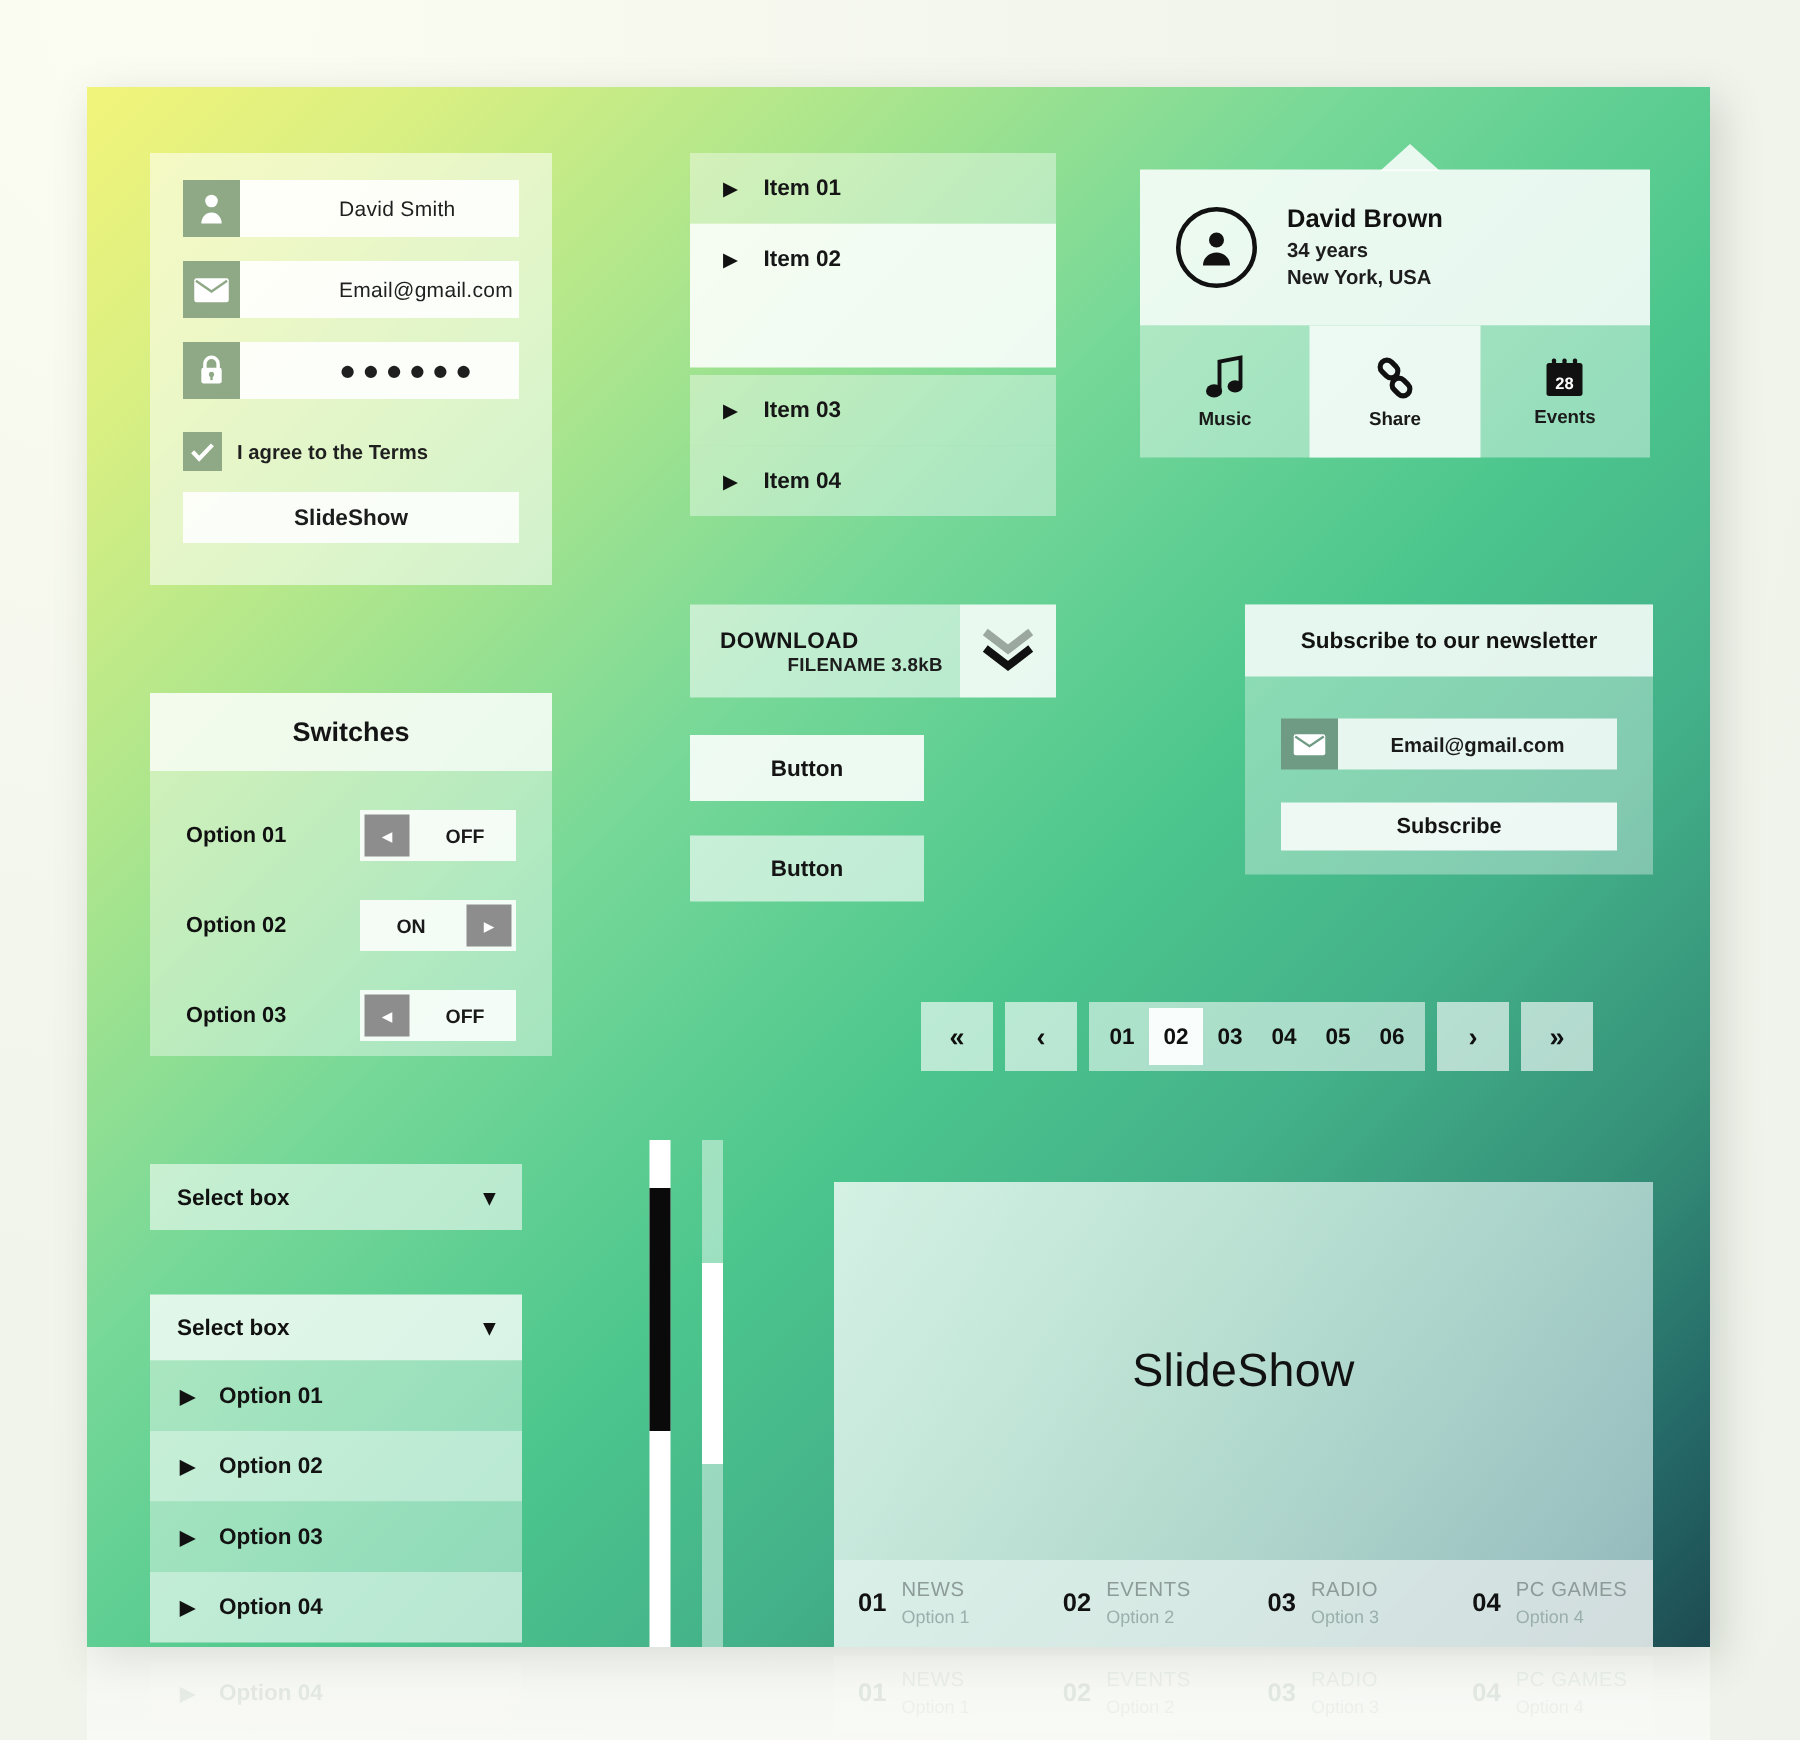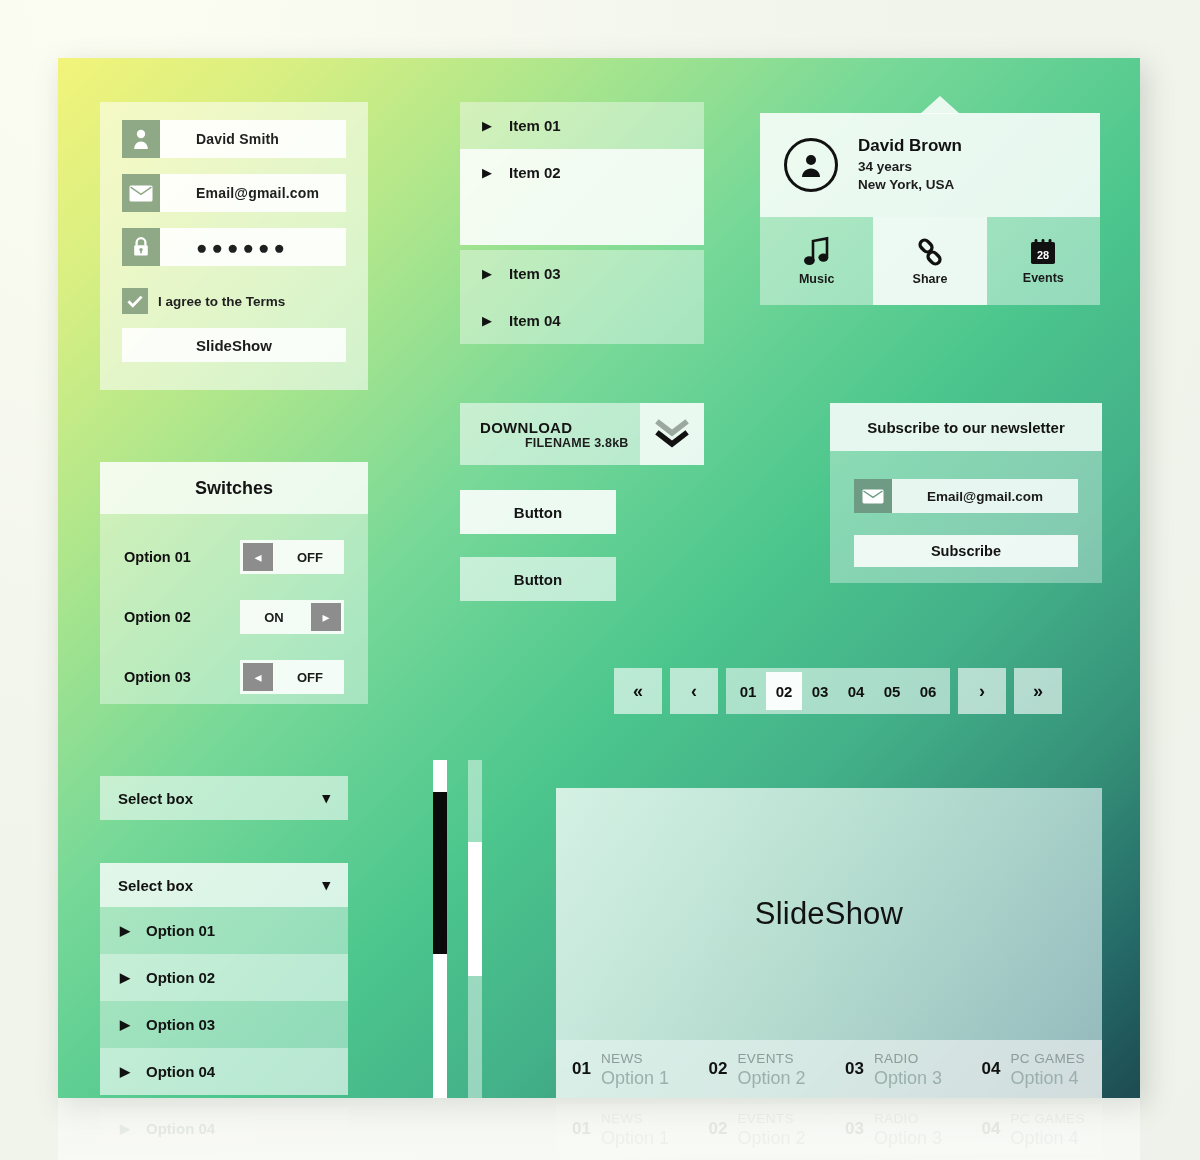--- a/index.html
+++ b/index.html
@@ -53,22 +53,22 @@
   }
   .field-row {
     position: absolute; left: 22px; display: flex; align-items: center; height: 38px;
   }
   .field-icon {
     width: 38px; height: 38px; background: #8fa986;
     display: flex; align-items: center; justify-content: center; flex: 0 0 38px;
   }
   .field-input {
     width: 186px; height: 38px; background: rgba(255,255,255,0.88);
-    display: flex; align-items: center; padding-left: 36px;
-    font-size: 14px; font-weight: bold; color: #1f1f1f; letter-spacing: .2px;
+    display: flex; align-items: center; padding-left: 66px;
+    font-size: 14px; font-weight: normal; color: #1f1f1f; letter-spacing: .2px;
   }
   .dots { letter-spacing: 4px; font-size: 19px; line-height: 1; }
   .terms-row {
     position: absolute; left: 22px; top: 186px; display: flex; align-items: center; gap: 10px;
   }
   .checkbox {
     width: 26px; height: 26px; background: #8fa986;
     display: flex; align-items: center; justify-content: center;
   }
   .terms-label { font-size: 13.5px; font-weight: bold; color: #1f1f1f; }
@@ -207,21 +207,21 @@
   .slideshow { position: absolute; left: 498px; top: 730px; width: 546px; height: 310px; }
   .ss-stage {
     height: 252px; display: flex; align-items: center; justify-content: center;
     background: linear-gradient(120deg, rgba(255,255,255,0.76) 0%, rgba(232,246,240,0.72) 45%, rgba(196,224,226,0.72) 100%);
     font-size: 31px; color: #111; letter-spacing: .2px;
   }
   .ss-tabs { display: flex; height: 58px; background: rgba(255,255,255,0.80); }
   .ss-tab { flex: 1; display: flex; align-items: center; gap: 10px; padding-left: 16px; }
   .ss-num { font-size: 17px; font-weight: bold; color: #111; }
   .ss-tt { font-size: 13.5px; color: #8d9c99; letter-spacing: .4px; line-height: 1.25; }
-  .ss-st { font-size: 18px; color: #9bb0ac; text-align: center; }
+  .ss-st { font-size: 12px; color: #9bb0ac; text-align: center; }
 
   
   .refl { position: absolute; opacity: .30; }
 </style>
 </head>
 <body>
 
 <div class="page">
   <div class="kit">
 

